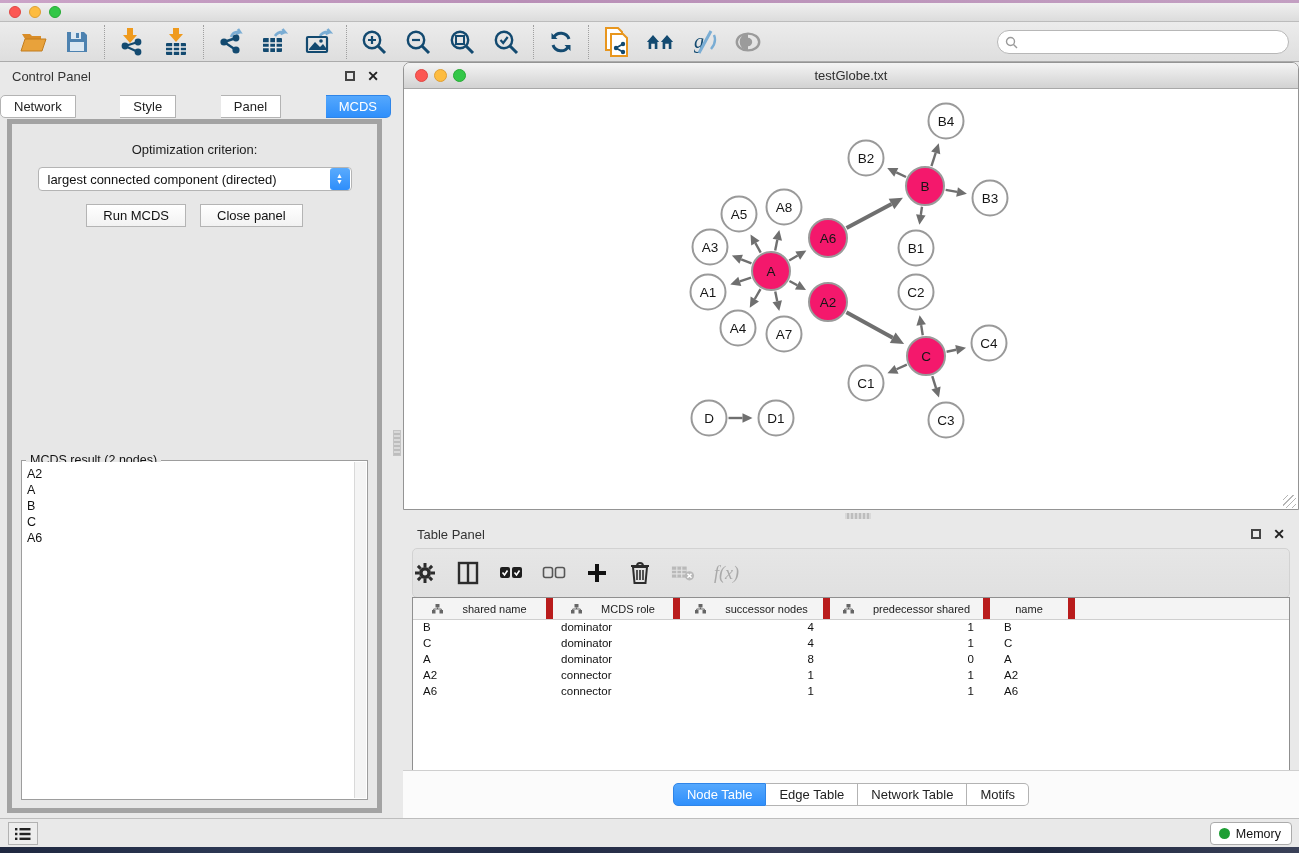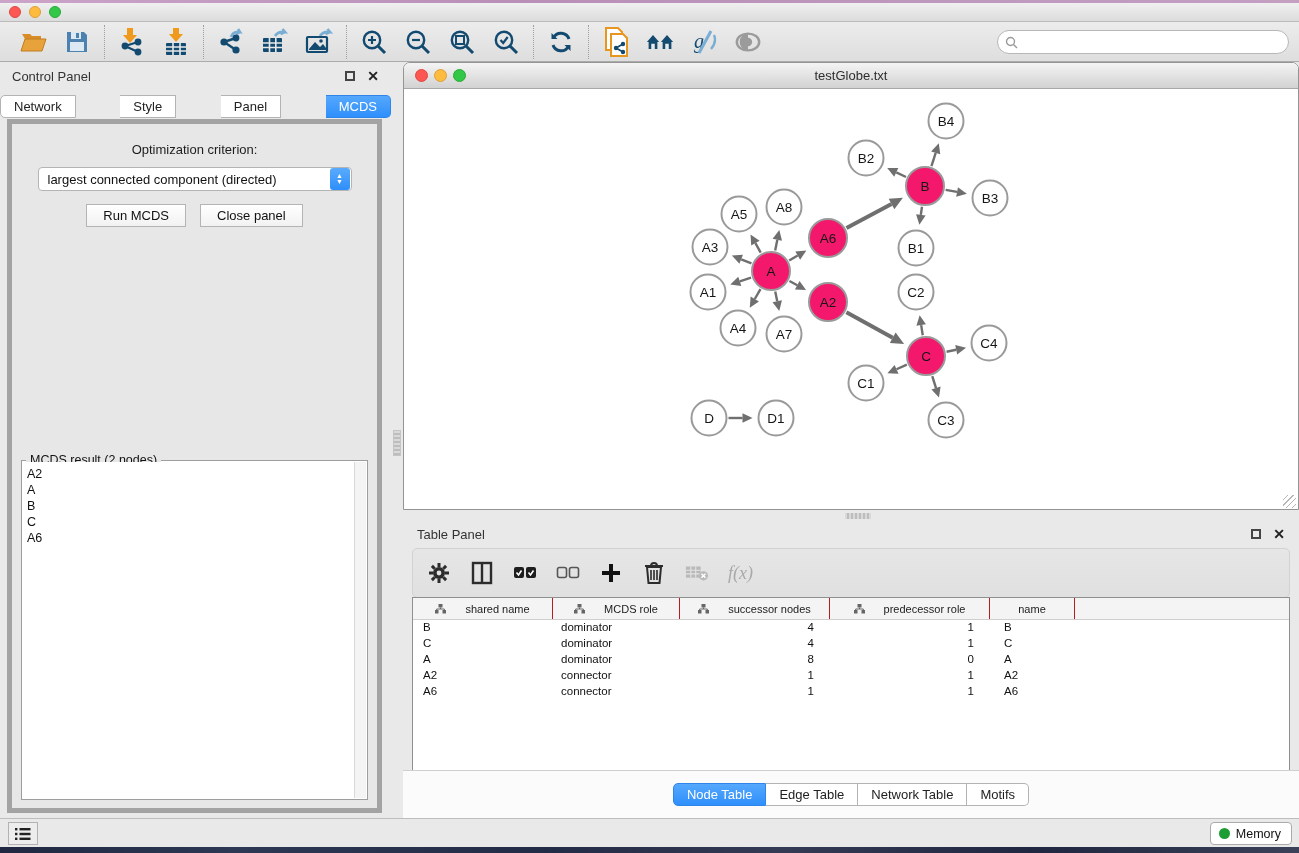--- a/index.html
+++ b/index.html
@@ -83,28 +83,28 @@
   .net-lights { display:flex; gap:6px; margin-left:11px; }
   .net-lights .light { width:13px; height:13px; }
   .net-canvas { position:relative; width:100%; height:421px; background:#fff; }
   .resize-grip { position:absolute; right:2px; bottom:2px; width:13px; height:13px;
      background:repeating-linear-gradient(135deg,transparent 0 3px,#b5b5b5 3px 4px); }
 
   
   .table-panel { position:absolute; left:403px; top:520px; width:896px; height:298px; background:#e9e9e9; }
   .tp-toolbar { position:absolute; left:9px; right:9px; top:28px; height:50px;
      background:linear-gradient(#e6e6e6,#e0e0e0); border:1px solid #d2d2d2; border-radius:5px;
-     display:flex; align-items:center; gap:19px; padding-left:14px; }
+     display:flex; align-items:center; gap:19px; }
   .tp-icon { display:flex; align-items:center; justify-content:center; width:24px; height:24px; }
   .fx { font-family:"Liberation Serif",serif; font-style:italic; font-size:18px; color:#a9a9a9; }
   .data-table { position:absolute; left:9px; right:9px; top:77px; bottom:34px;
      background:#fff; border:1px solid #8f8f8f; overflow:hidden; }
   .dt-head { display:flex; height:22px; background:#f4f4f4; border-bottom:1px solid #cfcfcf; }
   .dt-hcell { display:flex; align-items:center; justify-content:center; gap:19px;
-     font-size:11px; color:#1c1c1c; border-right:1px solid #b91c1c; }
+     font-size:11px; color:#1c1c1c; border-right:7px solid #b91c1c; }
   .dt-row { display:flex; height:16px; }
   .dt-cell { font-size:11.5px; color:#111; white-space:nowrap; overflow:hidden; }
   .tp-bottom { position:absolute; left:0; right:0; bottom:0; height:48px; background:#fbfbfb;
      border-top:1px solid #cfcfcf; display:flex; align-items:center; justify-content:center; }
 
   
   .status-bar { position:absolute; left:0; top:818px; width:100%; height:29px;
      background:#e9e9e9; border-top:1px solid #bdbdbd; }
   .list-btn { position:absolute; left:8px; top:3px; width:30px; height:23px; background:#ededed;
      border:1px solid #b2b2b2; display:flex; align-items:center; justify-content:center; }
@@ -518,21 +518,21 @@
             </svg>
             <span>successor nodes</span>
           </div>
           <div class="dt-hcell" style="width: 160px;">
             <svg width="11" height="10">
               <rect x="3.5" y="0" width="4" height="3.5" fill="#666"></rect>
               <rect x="0" y="6" width="3.5" height="3.5" fill="#666"></rect>
               <rect x="7.5" y="6" width="3.5" height="3.5" fill="#666"></rect>
               <path d="M5.5 3.5 v1.5 M1.7 6 v-1 h7.6 v1" stroke="#666" fill="none"></path>
             </svg>
-            <span>predecessor role</span>
+            <span>predecessor shared</span>
           </div>
           <div class="dt-hcell" style="width: 85px;">
             <span>name</span>
           </div>
         </div>
       <div id="dt-body">
           <div class="dt-row">
             <div class="dt-cell" style="width: 140px; text-align: left; padding: 1px 0px 0px 10px;">B</div>
             <div class="dt-cell" style="width: 127px; text-align: left; padding: 1px 0px 0px 8px;">dominator</div>
             <div class="dt-cell" style="width: 150px; text-align: right; padding: 1px 16px 0px 0px;">4</div>

